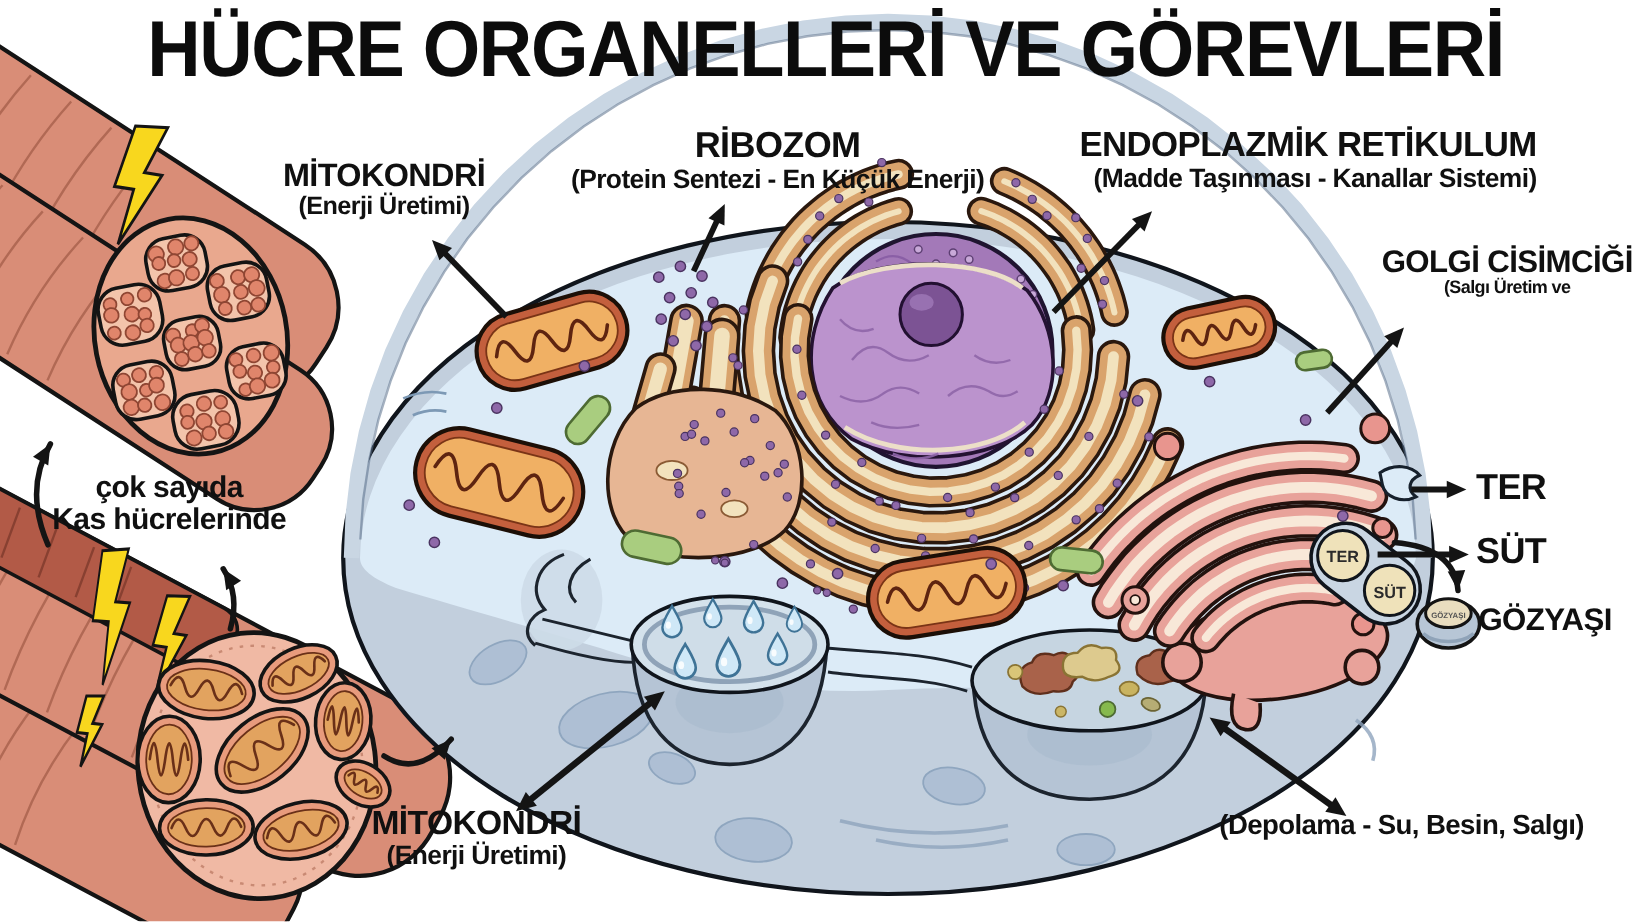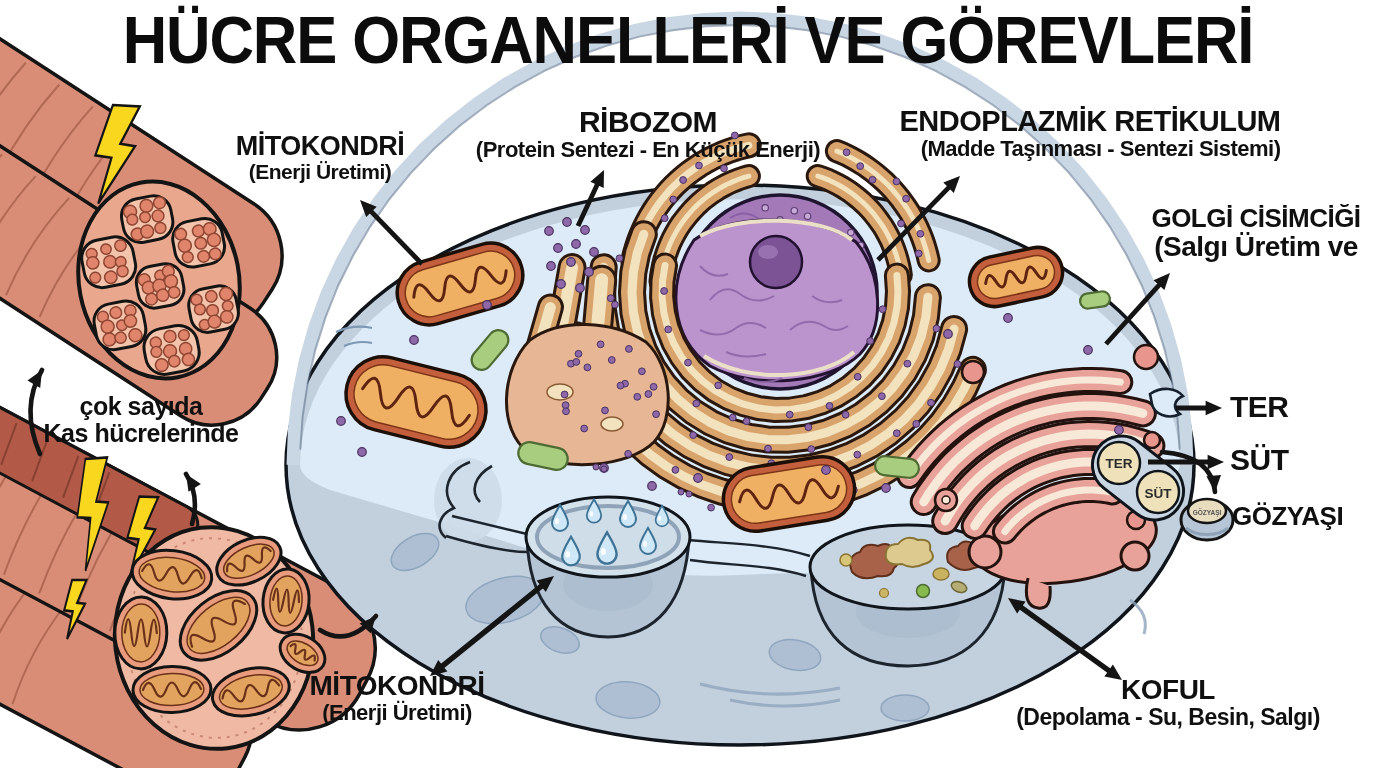--- a/index.html
+++ b/index.html
@@ -544,39 +544,38 @@
     <span class="l-desc" style="font-size:21px;">(Enerji Üretimi)</span>
   </div>
 
   <div class="lbl" style="left:648px;top:106px;text-align:center;">
     <span class="l-name" style="font-size:30px;">RİBOZOM</span>
     <span class="l-desc">(Protein Sentezi - En Küçük Enerji)</span>
   </div>
 
   <div class="lbl" style="left:1090px;top:106px;text-align:right;">
     <span class="l-name" style="font-size:29px;">ENDOPLAZMİK RETİKULUM</span>
-    <span class="l-desc">(Madde Taşınması - Sentezi Sistemi)</span>
+    <span class="l-desc">(Madde Taşınması - Kanallar Sistemi)</span>
   </div>
 
   <div class="lbl" style="left:1256px;top:204px;">
     <span class="l-name" style="font-size:26px;">GOLGİ CİSİMCİĞİ</span>
-    <span class="l-desc" style="font-size:28px;">(Salgı Üretim ve</span>
+    <span class="l-desc" style="font-size:15px;">(Salgı Üretim ve</span>
   </div>
 
   <div class="sec" style="left:1230px;top:390px;">TER</div>
   <div class="sec" style="left:1230px;top:443px;">SÜT</div>
   <div class="sec" style="left:1232px;top:501px;font-size:26px;">GÖZYAŞI</div>
 
   <div class="lbl" style="left:397px;top:671px;">
     <span class="l-name">MİTOKONDRİ</span>
     <span class="l-desc">(Enerji Üretimi)</span>
   </div>
 
   <div class="lbl" style="left:1168px;top:675px;">
-    <span class="l-name">KOFUL</span>
     <span class="l-desc" style="font-size:23px;">(Depolama - Su, Besin, Salgı)</span>
   </div>
 
   <div class="lbl" style="left:141px;top:393px;">
     <span class="l-desc" style="font-size:25px;">çok sayıda</span>
     <span class="l-desc" style="font-size:25px;">Kas hücrelerinde</span>
   </div>
 
 </div>
 

